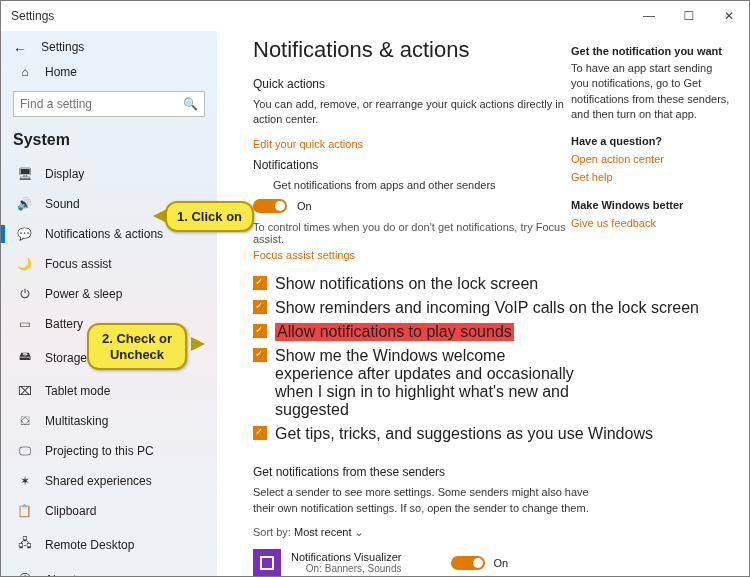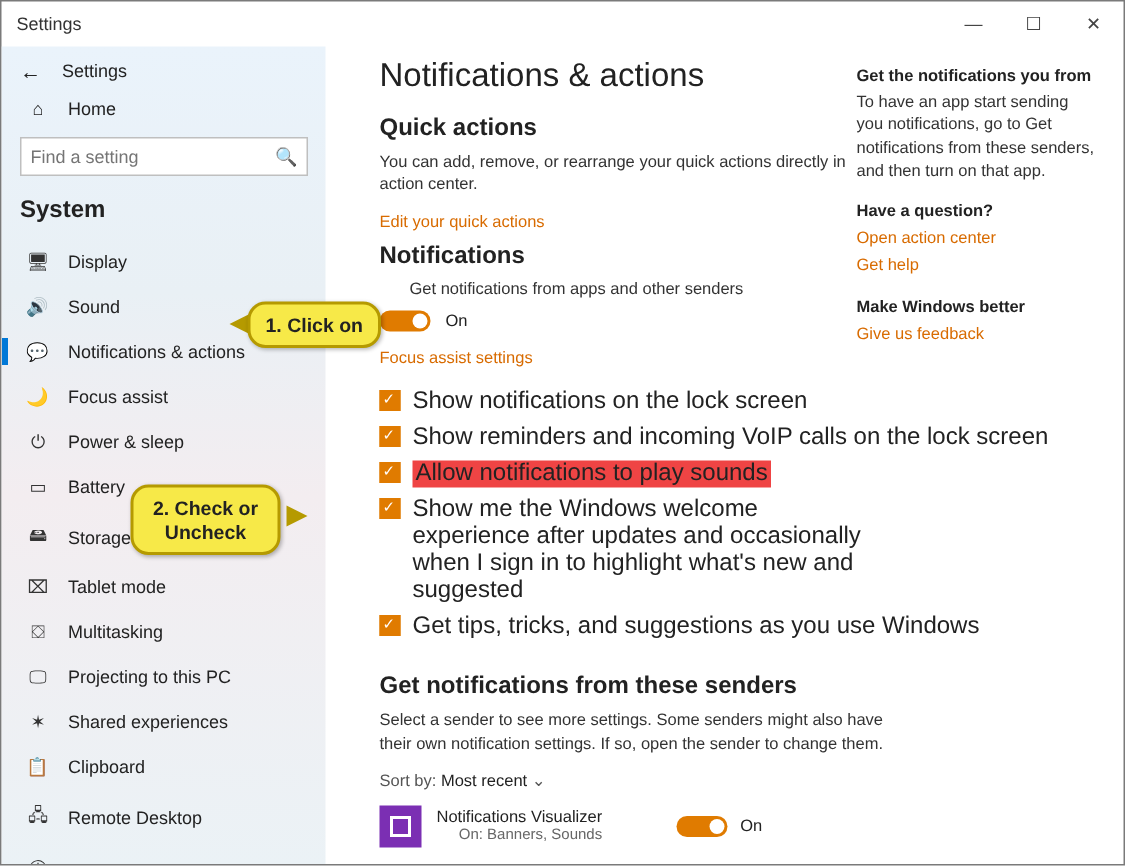--- a/index.html
+++ b/index.html
@@ -15,21 +15,21 @@
   .home-row .hicon { width:16px; text-align:center; }
   .searchbox { display:flex; align-items:center; background:#fff; border:1px solid #bfbfbf; height:26px; padding:0 6px; margin-bottom:14px; }
   .searchbox input { border:none; outline:none; flex:1; font-size:12px; background:transparent; color:#666; }
   .searchbox .sicon { color:#666; font-size:12px; }
   .system-hd { font-size:16px; font-weight:600; color:#222; margin-bottom:10px; }
   .nav-item { display:flex; align-items:center; gap:12px; padding:8px 4px; font-size:12px; color:#222; cursor:pointer; position:relative; }
   .nav-item .nicon { width:16px; text-align:center; color:#333; }
   .nav-item.selected::before { content:""; position:absolute; left:-12px; top:6px; bottom:6px; width:4px; background:#0078d7; }
   .main { flex:1; padding: 6px 20px 10px 36px; overflow-y:auto; position:relative; }
   .page-title { font-size:22px; font-weight:400; color:#222; margin-bottom:14px; }
-  .section-h { font-size:16px; color:#222; margin:10px 0 6px 0; font-weight:700; }
+  .section-h { font-size:12px; color:#222; margin:10px 0 6px 0; font-weight:400; }
   .body-text { font-size:11px; color:#333; line-height:1.4; max-width:320px; margin-bottom:6px; }
   .link { color:#d86b00; font-size:11px; cursor:pointer; }
   .sub1 { margin-top:6px; }
   .toggle-row { display:flex; align-items:center; gap:10px; margin:6px 0 8px 0; }
   .toggle { width:34px; height:14px; border-radius:8px; background:#e07b00; position:relative; }
   .toggle .knob { width:10px; height:10px; border-radius:50%; background:#fff; position:absolute; top:2px; right:2px; }
   .toggle-label { font-size:11px; color:#222; }
   .muted { font-size:11px; color:#555; max-width:340px; margin-top:6px; }
   .check-list { margin-top:12px; }
   .check-row { display:flex; align-items:flex-start; gap:8px; margin:6px 0; font-size:16px; color:#222; }
@@ -135,21 +135,21 @@
         <span>Remote Desktop</span>
       </div>
     <div class="nav-item">
         <span class="nicon">ⓘ</span>
         <span>About</span>
       </div>
   </div>
 
   <div class="main">
     <div class="right-col">
-      <div class="right-h">Get the notifications you from</div>
+      <div class="right-h">Get the notification you want</div>
       <div class="right-body">To have an app start sending you notifications, go to Get notifications from these senders, and then turn on that app.</div>
       <div class="right-h">Have a question?</div>
       <a class="right-link">Open action center</a>
       <a class="right-link">Get help</a>
       <div class="right-h" style="margin-top:16px">Make Windows better</div>
       <a class="right-link">Give us feedback</a>
     </div>
 
     <div class="page-title">Notifications &amp; actions</div>
 
@@ -158,20 +158,21 @@
     <a class="link">Edit your quick actions</a>
 
     <div class="section-h sub1">Notifications</div>
     <div class="body-text" style="margin-left:20px">Get notifications from apps and other senders</div>
     <div class="toggle-row">
       <div class="toggle">
           <div class="knob"></div>
         </div>
       <span class="toggle-label">On</span>
     </div>
+    <div class="muted">To control times when you do or don't get notifications, try Focus assist.</div>
     <a class="link">Focus assist settings</a>
 
     <div class="check-list">
       <div class="check-row">
           <div class="chk"></div>
           <span class="lbl">Show notifications on the lock screen</span>
         </div>
       <div class="check-row">
           <div class="chk"></div>
           <span class="lbl">Show reminders and incoming VoIP calls on the lock screen</span>

